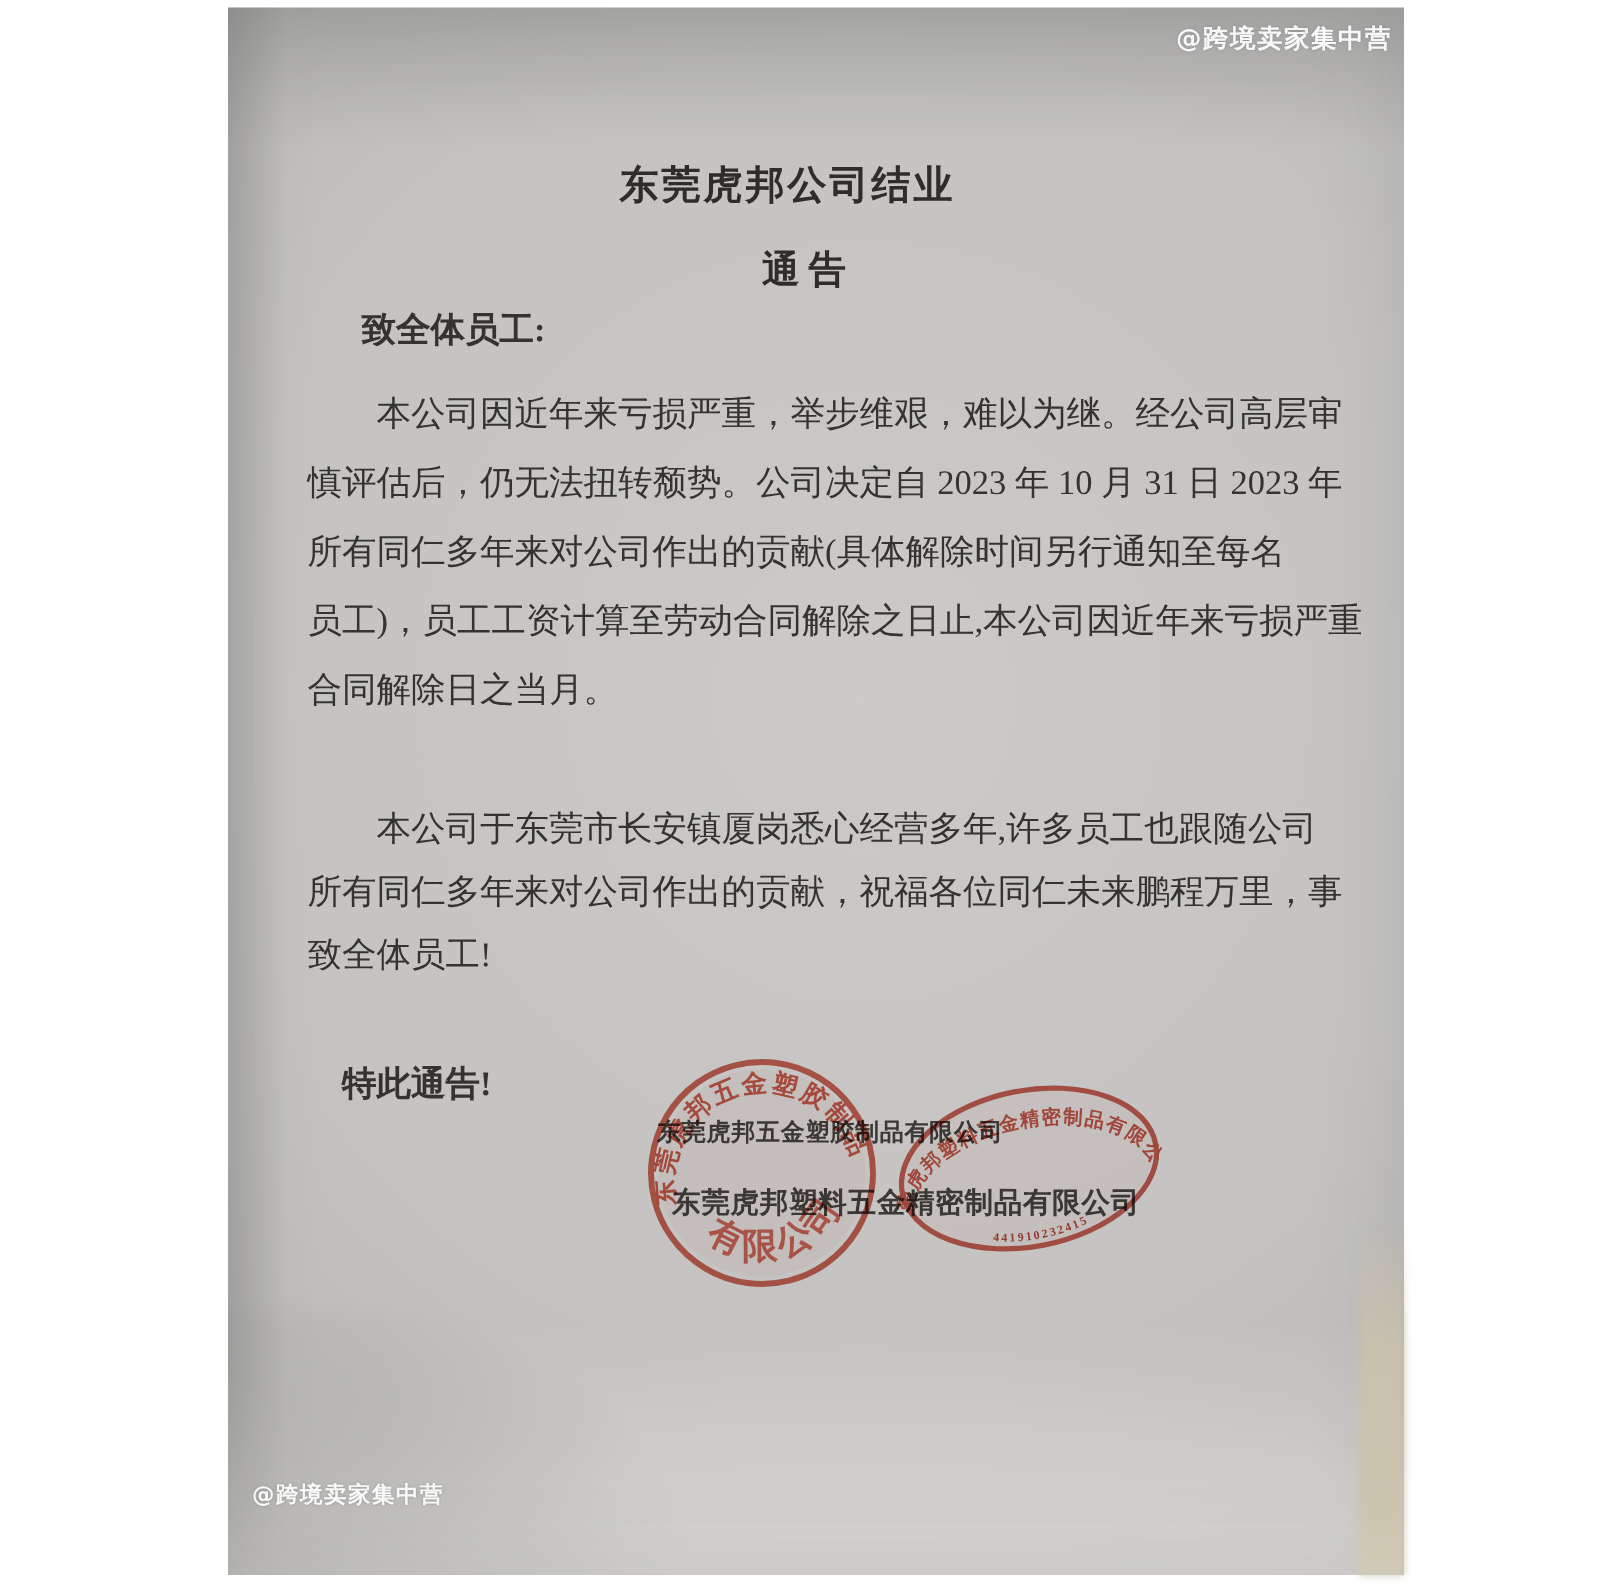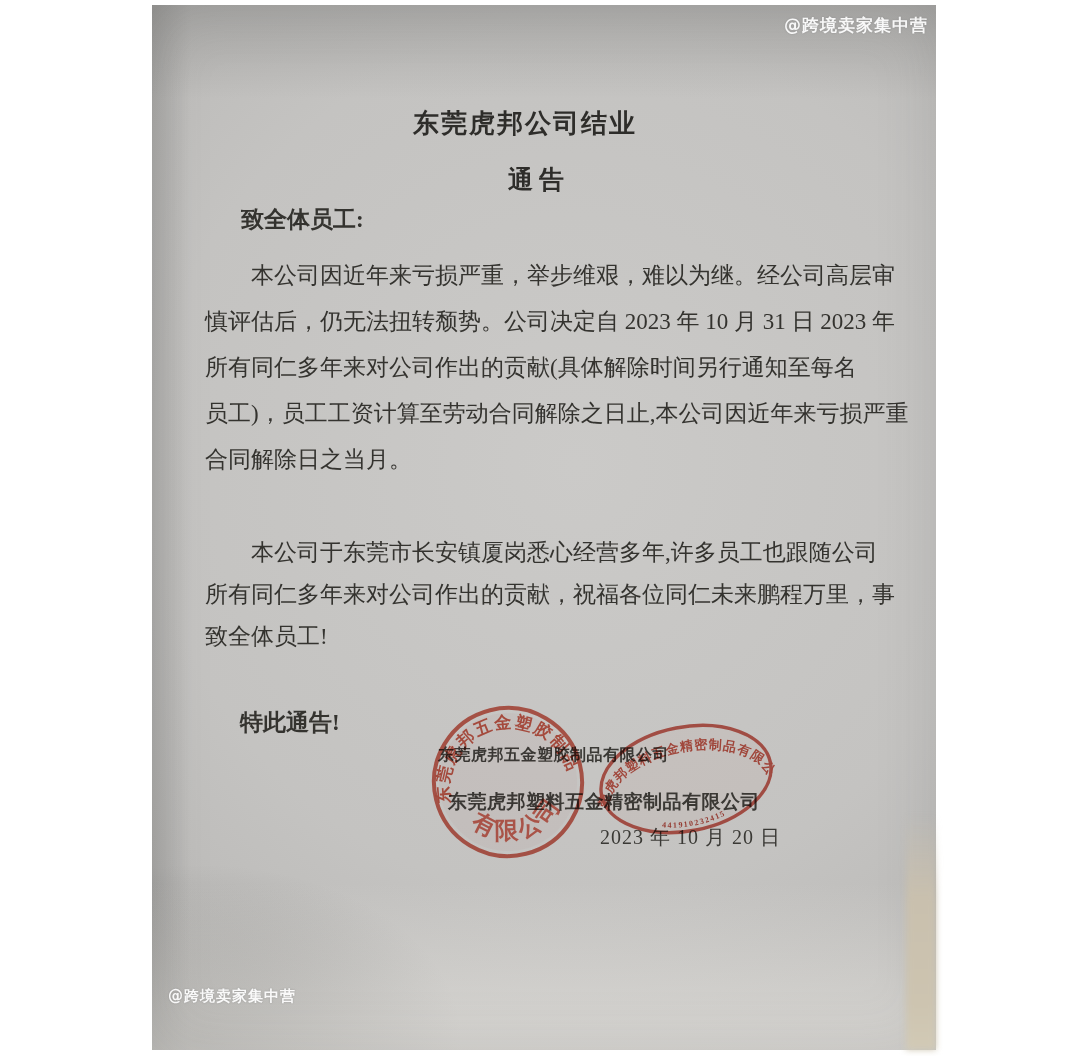--- a/index.html
+++ b/index.html
@@ -44,21 +44,21 @@
     letter-spacing:6px;transform:translateX(-21px);color:#2e2d2a;
   }
   .salutation{left:53px;top:199px;font-size:23px;font-weight:600;margin-left:36px;}
   .para{position:absolute;left:53px;width:692px;font-size:23px;}
   .para .tline{white-space:nowrap;filter:blur(0.35px);}
   .p1{top:248px;}
   .p1 .tline{height:46px;line-height:46px;}
   .p2{top:527px;}
   .p2 .tline{height:42px;line-height:42px;}
   .indent{text-indent:46px;display:block;}
-  .closing{left:76px;top:702px;font-size:23px;font-weight:600;margin-left:12px;}
+  .closing{left:76px;top:702px;font-size:23px;font-weight:600;}
   .sig1{left:286px;top:740px;font-size:16px;letter-spacing:0.5px;font-weight:600;color:#3a3935;}
   .sig2{left:296px;top:784px;font-size:19px;letter-spacing:0.5px;font-weight:600;color:#3a3935;}
   .sigdate{left:448px;top:819px;font-size:20px;letter-spacing:1px;color:#3a3935;}
   
   .stamp{position:absolute;mix-blend-mode:multiply;opacity:0.88;}
   .stamp-left{left:276px;top:697px;width:160px;height:160px;transform:rotate(-14deg);}
   .stamp-right{left:439px;top:712px;width:190px;height:124px;transform:rotate(-11deg);}
   .stamp text{font-family:"Liberation Serif","DejaVu Serif",serif;font-weight:600;}
 </style>
 </head>
@@ -89,21 +89,20 @@
         <div class="tline">所有同仁多年来对公司作出的贡献，祝福各位同仁未来鹏程万里，事</div>
         <div class="tline">致全体员工!</div>
       </div>
 
     <div class="txt closing">特此通告!</div>
 
     <div class="txt sig1">东莞虎邦五金塑胶制品有限公司</div>
 
     <div class="txt sig2">东莞虎邦塑料五金精密制品有限公司</div>
 
-    <div class="txt sigdate">2023 年 10 月 20 日</div>
 
     <svg class="stamp stamp-left" viewBox="0 0 160 160" xmlns="http://www.w3.org/2000/svg">
       <circle cx="80" cy="80" r="74" fill="none" stroke="#c8402f" stroke-width="4" opacity="0.9"></circle>
       <circle cx="80" cy="80" r="69" fill="rgba(214,88,71,0.05)" stroke="none"></circle>
       <defs>
         <path id="arcL" d="M 20,98 A 61,61 0 1 1 140,98" fill="none"></path>
         <path id="arcLb" d="M 36,116 A 57,57 0 0 0 124,116" fill="none"></path>
       </defs>
       <text font-size="17" fill="#cd4936" letter-spacing="2">
         <textPath href="#arcL" startOffset="50%" text-anchor="middle">东莞虎邦五金塑胶制品</textPath>

